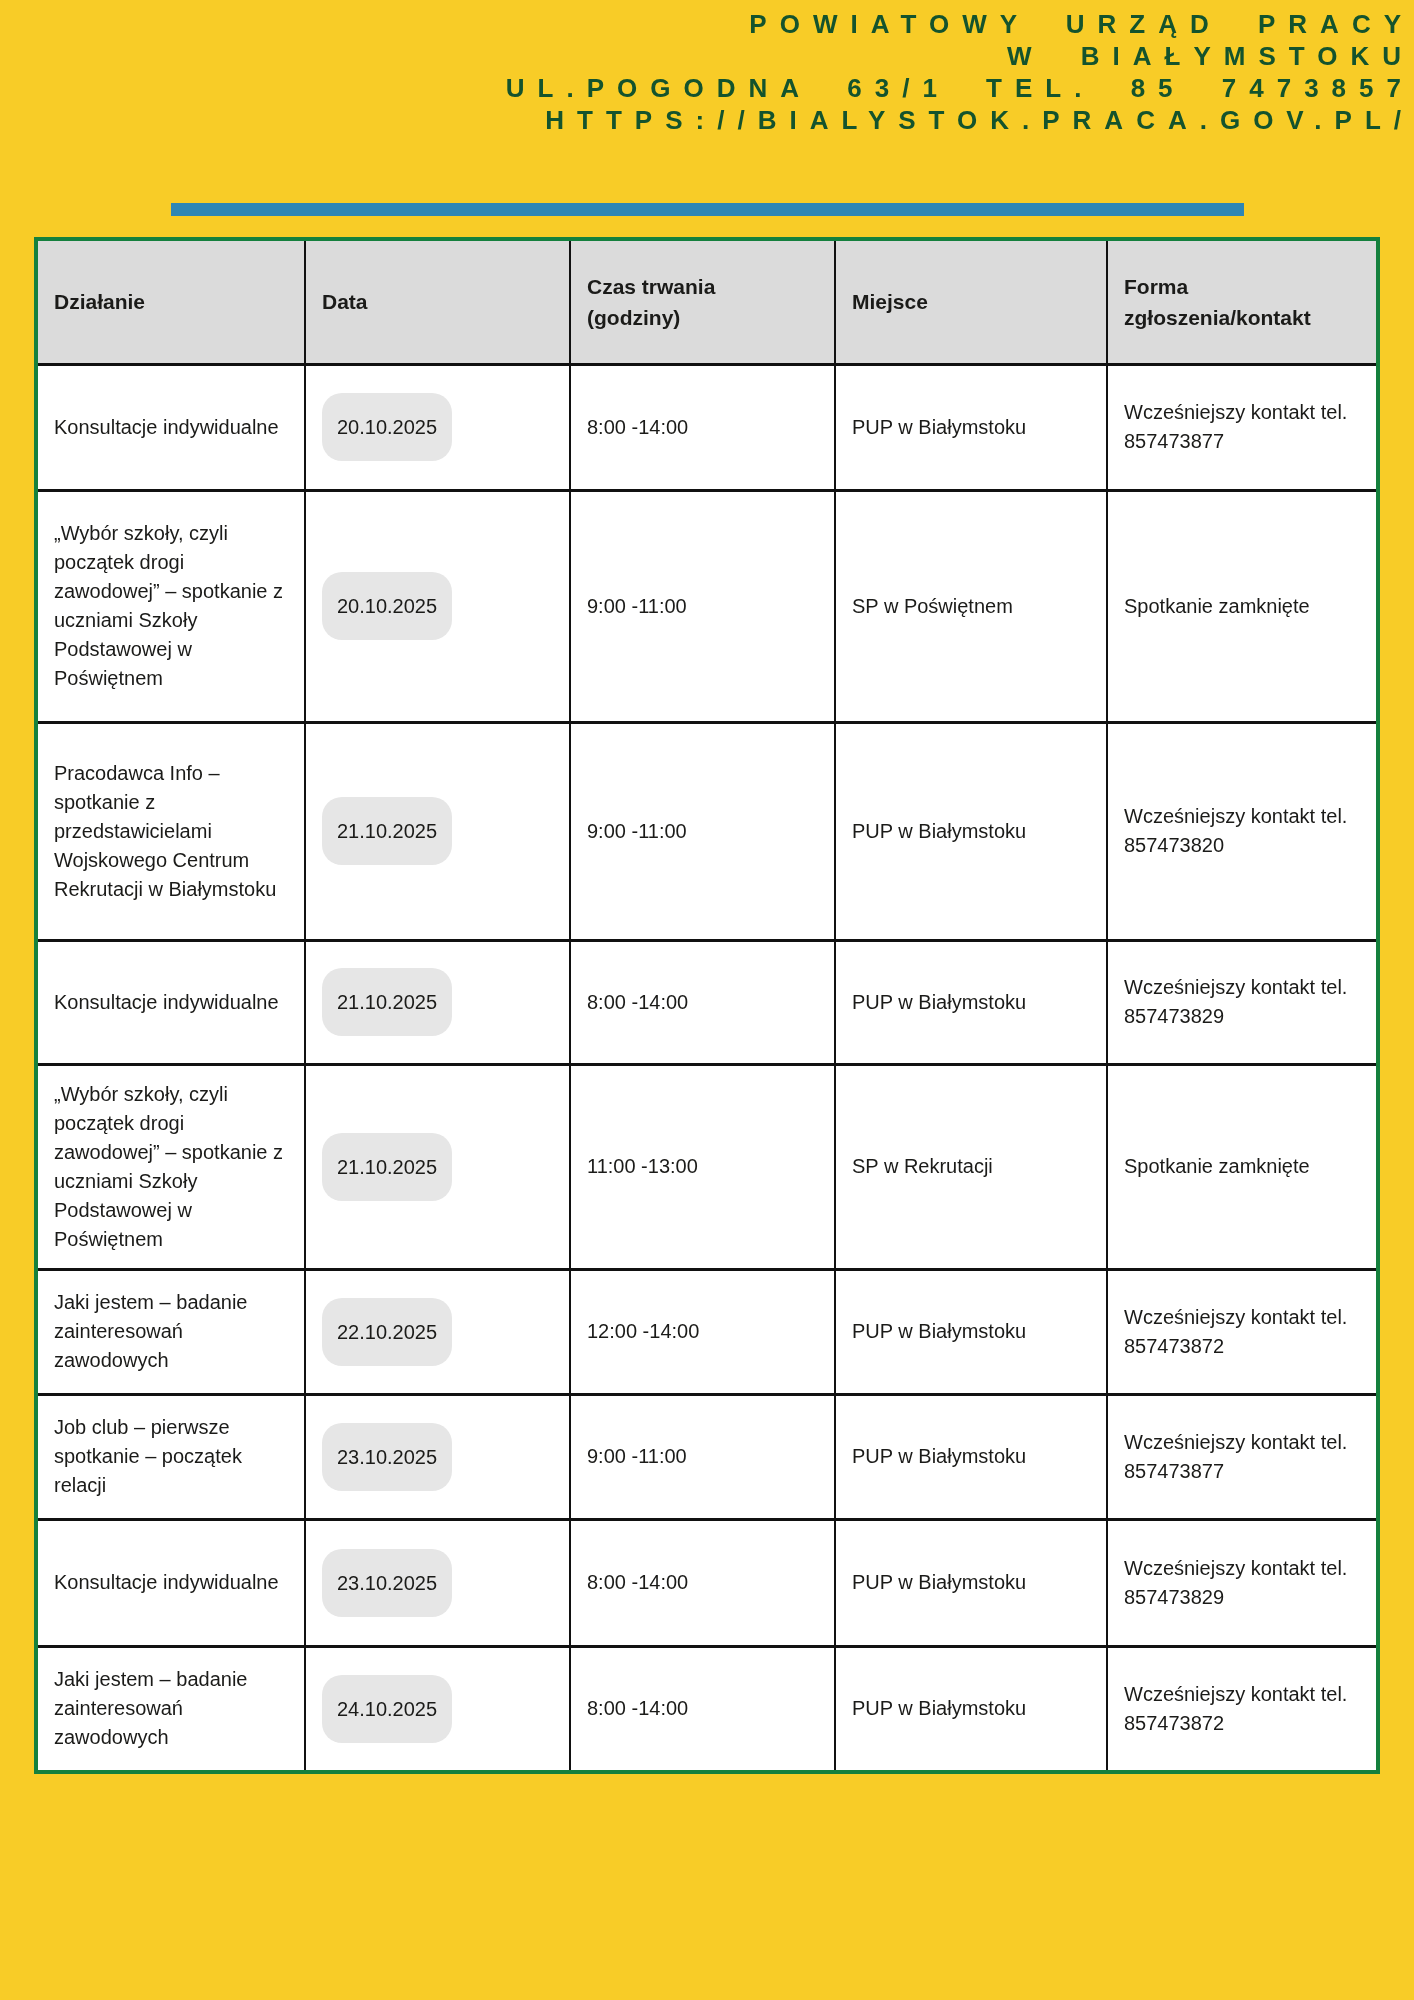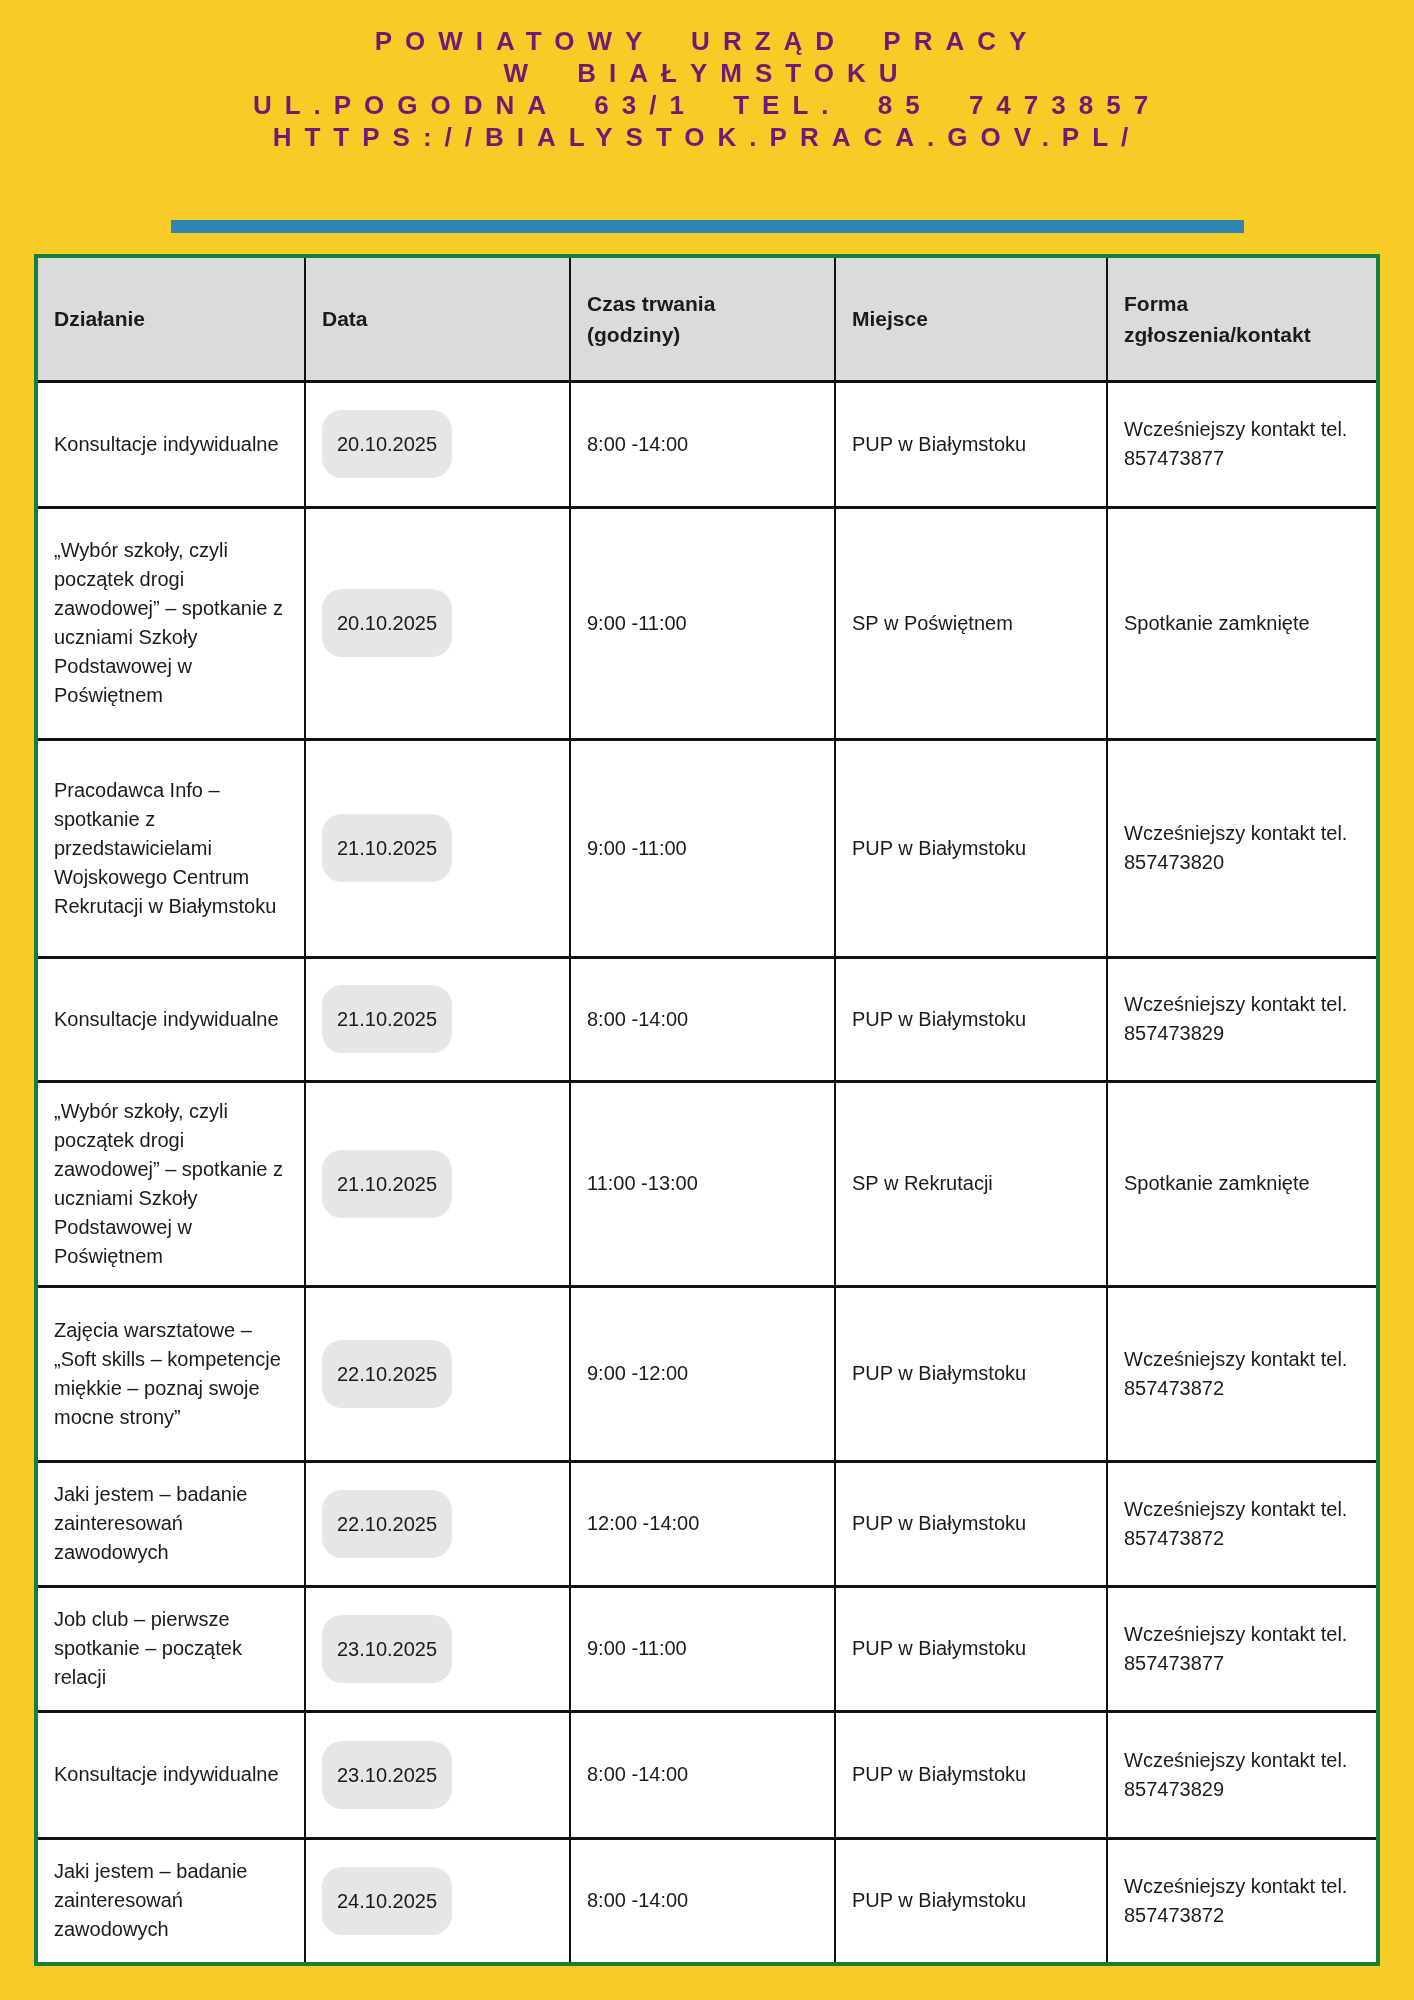--- a/index.html
+++ b/index.html
@@ -3,23 +3,23 @@
 <meta charset="utf-8">
 <style>
   html, body { margin: 0; padding: 0; }
   body {
     width: 1414px; height: 2000px;
     background: #F8CC27;
     font-family: "Liberation Sans", "DejaVu Sans", sans-serif;
     overflow: hidden;
   }
   .letterhead {
-    padding-top: 25px;
-    text-align: center;
-    color: #701a75;
+    padding-top: 8px;
+    text-align: right;
+    color: #14532d;
     font-weight: 700;
     font-size: 26px;
     line-height: 32px;
     letter-spacing: 13px;
     word-spacing: 16px;
   }
   .accent-bar {
     width: 1073px; height: 13px;
     margin: 67px auto 0 auto;
     background: #2E86B5;
@@ -129,27 +129,20 @@
       <td>PUP w Białymstoku</td>
       <td>Wcześniejszy kontakt tel. 857473829</td>
     </tr>
     <tr style="height:200px;">
       <td>„Wybór szkoły, czyli początek drogi zawodowej” – spotkanie z uczniami Szkoły Podstawowej w Poświętnem</td>
       <td><span class="date-pill">21.10.2025</span></td>
       <td>11:00 -13:00</td>
       <td>SP w Rekrutacji</td>
       <td>Spotkanie zamknięte</td>
     </tr>
-    <tr style="height:175px;">
-      <td>Zajęcia warsztatowe – „Soft skills – kompetencje miękkie – poznaj swoje mocne strony”</td>
-      <td><span class="date-pill">22.10.2025</span></td>
-      <td>9:00 -12:00</td>
-      <td>PUP w Białymstoku</td>
-      <td>Wcześniejszy kontakt tel. 857473872</td>
-    </tr>
     <tr style="height:125px;">
       <td>Jaki jestem – badanie zainteresowań zawodowych</td>
       <td><span class="date-pill">22.10.2025</span></td>
       <td>12:00 -14:00</td>
       <td>PUP w Białymstoku</td>
       <td>Wcześniejszy kontakt tel. 857473872</td>
     </tr>
     <tr style="height:125px;">
       <td>Job club – pierwsze spotkanie – początek relacji</td>
       <td><span class="date-pill">23.10.2025</span></td>

